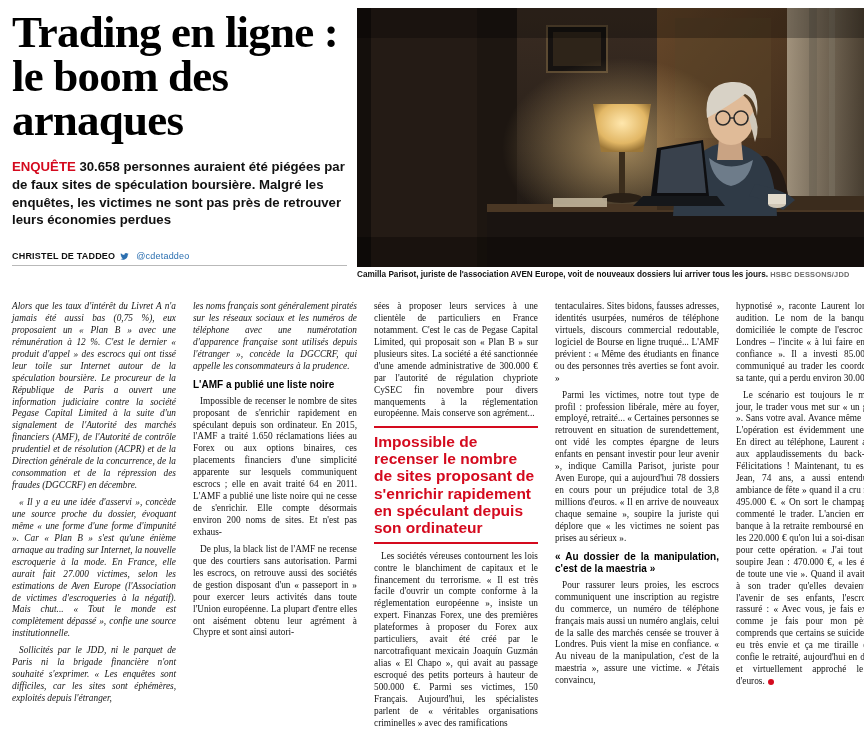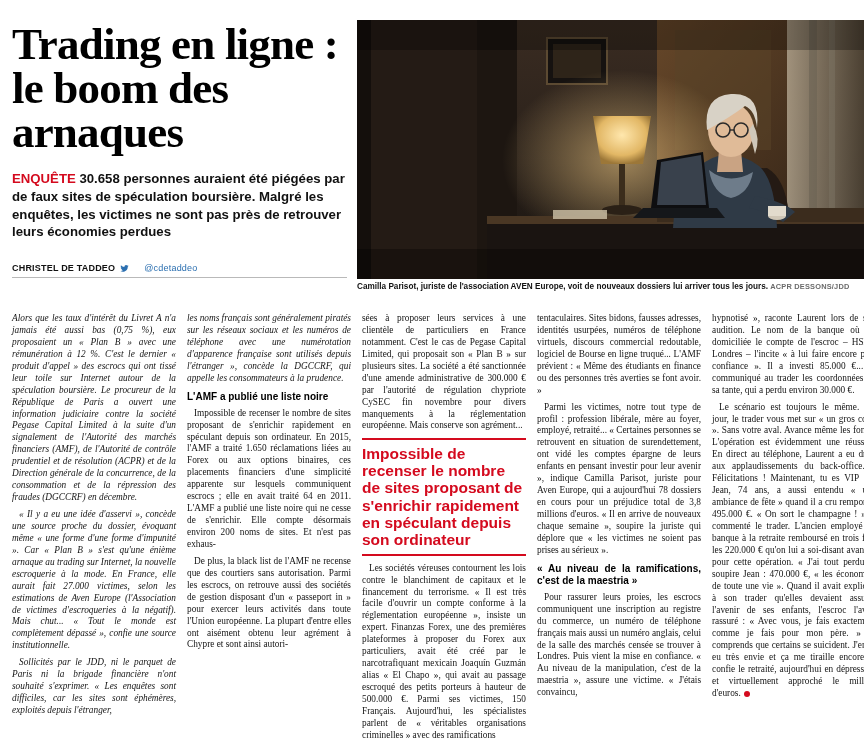--- a/index.html
+++ b/index.html
@@ -12,21 +12,21 @@
     height: 751px;
     font-family: "Liberation Serif", serif;
     color: #1a1a1a;
     overflow: hidden;
   }
   .page {
     position: relative;
     width: 864px;
     height: 751px;
     box-sizing: border-box;
-    padding: 20px 10px 6px 12px;
+    padding: 8px 10px 6px 12px;
   }
 
   
   .top {
     display: flex;
     gap: 10px;
     height: 286px;
   }
   .headline-block {
     width: 335px;
@@ -65,21 +65,21 @@
     color: #111;
     display: flex;
     align-items: flex-end;
     gap: 5px;
   }
   .byline .twitter {
     color: #2b6fb0;
     font-weight: normal;
     display: inline-flex;
     align-items: center;
-    gap: 15px;
+    gap: 7px;
   }
   .tw-bird {
     display: inline-block;
     width: 9px;
     height: 9px;
     color: #2b6fb0;
   }
   .byline-rule {
     border-top: 1px solid #b9b9b9;
     margin-top: 4px;
@@ -110,21 +110,21 @@
   .caption .credit {
     font-weight: bold;
     color: #6a6a6a;
     font-size: 7.4px;
     letter-spacing: 0.2px;
   }
 
   
   .cols {
     display: flex;
-    gap: 11px;
+    gap: 17px;
     margin-top: 7px;
     height: 450px;
   }
   .col {
     width: 164px;
     flex: 0 0 164px;
     font-size: 9.3px;
     line-height: 1.285;
     text-align: justify;
     color: #141414;
@@ -289,21 +289,21 @@
 
           <rect x="196" y="190" width="54" height="9" fill="#cfc3a9" opacity="0.8"></rect>
 
           <rect x="0" y="0" width="507" height="259" fill="none"></rect>
           <rect x="0" y="0" width="507" height="30" fill="rgba(0,0,0,0.28)"></rect>
           <rect x="0" y="229" width="507" height="30" fill="rgba(0,0,0,0.3)"></rect>
         </svg>
       </div>
       <div class="caption">
         <span>Camilla Parisot, juriste de l'association AVEN Europe, voit de nouveaux dossiers lui arriver tous les jours.</span>
-        <span class="credit">ACPR DESSONS/JDD</span>
+        <span class="credit">HSBC DESSONS/JDD</span>
       </div>
     </div>
   </div>
 
   <div class="cols">
 
     <div class="col">
       <p class="col1-top noindent">Alors que les taux d'intérêt du Livret A n'a jamais été aussi bas (0,75 %), eux proposaient un « Plan B » avec une rémunération à 12 %. C'est le dernier « produit d'appel » des escrocs qui ont tissé leur toile sur Internet autour de la spéculation boursière. Le procureur de la République de Paris a ouvert une information judiciaire contre la société Pegase Capital Limited à la suite d'un signalement de l'Autorité des marchés financiers (AMF), de l'Autorité de contrôle prudentiel et de résolution (ACPR) et de la Direction générale de la concurrence, de la consommation et de la répression des fraudes (DGCCRF) en décembre.</p>
       <p class="col1-top">« Il y a eu une idée d'asservi », concède une source proche du dossier, évoquant même « une forme d'une forme d'impunité ». Car « Plan B » s'est qu'une énième arnaque au trading sur Internet, la nouvelle escroquerie à la mode. En France, elle aurait fait 27.000 victimes, selon les estimations de Aven Europe (l'Association de victimes d'escroqueries à la négatif). Mais chut... « Tout le monde est complètement dépassé », confie une source institutionnelle.</p>
       <p class="col1-top">Sollicités par le JDD, ni le parquet de Paris ni la brigade financière n'ont souhaité s'exprimer. « Les enquêtes sont difficiles, car les sites sont éphémères, exploités depuis l'étranger,</p>
@@ -318,21 +318,21 @@
 
     <div class="col">
       <p class="noindent">sées à proposer leurs services à une clientèle de particuliers en France notamment. C'est le cas de Pegase Capital Limited, qui proposait son « Plan B » sur plusieurs sites. La société a été sanctionnée d'une amende administrative de 300.000 € par l'autorité de régulation chypriote CySEC fin novembre pour divers manquements à la réglementation européenne. Mais conserve son agrément...</p>
       <div class="pullquote">Impossible de recenser le nombre de sites proposant de s'enrichir rapidement en spéculant depuis son ordinateur</div>
       <p>Les sociétés véreuses contournent les lois contre le blanchiment de capitaux et le financement du terrorisme. « Il est très facile d'ouvrir un compte conforme à la réglementation européenne », insiste un expert. Finanzas Forex, une des premières plateformes à proposer du Forex aux particuliers, avait été créé par le narcotrafiquant mexicain Joaquín Guzmán alias « El Chapo », qui avait au passage escroqué des petits porteurs à hauteur de 500.000 €. Parmi ses victimes, 150 Français. Aujourd'hui, les spécialistes parlent de « véritables organisations criminelles » avec des ramifications</p>
     </div>
 
     <div class="col">
       <p class="noindent">tentaculaires. Sites bidons, fausses adresses, identités usurpées, numéros de téléphone virtuels, discours commercial redoutable, logiciel de Bourse en ligne truqué... L'AMF prévient : « Même des étudiants en finance ou des personnes très averties se font avoir. »</p>
       <p>Parmi les victimes, notre tout type de profil : profession libérale, mère au foyer, employé, retraité... « Certaines personnes se retrouvent en situation de surendettement, ont vidé les comptes épargne de leurs enfants en pensant investir pour leur avenir », indique Camilla Parisot, juriste pour Aven Europe, qui a aujourd'hui 78 dossiers en cours pour un préjudice total de 3,8 millions d'euros. « Il en arrive de nouveaux chaque semaine », soupire la juriste qui déplore que « les victimes ne soient pas prises au sérieux ».</p>
-      <div class="subhead">« Au niveau de la ramifications, c'est de la maestria »</div>
+      <div class="subhead">« Au dossier de la manipulation, c'est de la maestria »</div>
       <p>Pour rassurer leurs proies, les escrocs communiquent une inscription au registre du commerce, un numéro de téléphone français mais aussi un numéro anglais, celui de la salle des marchés censée se trouver à Londres. Puis vient la mise en confiance. « Au niveau de la manipulation, c'est de la maestria », assure une victime. « J'étais convaincu,</p>
     </div>
 
     <div class="col">
       <p class="noindent">hypnotisé », raconte Laurent lors de son audition. Le nom de la banque où est domiciliée le compte de l'escroc – HSBC Londres – l'incite « à lui faire encore plus confiance ». Il a investi 85.000 €... et communiqué au trader les coordonnées de sa tante, qui a perdu environ 30.000 €.</p>
       <p><span>Le scénario est toujours le même. Un jour, le trader vous met sur « un gros coup ». Sans votre aval. Avance même les fonds. L'opération est évidemment une réussite. En direct au téléphone, Laurent a eu droit aux applaudissements du back-office. « Félicitations ! Maintenant, tu es VIP ! » Jean, 74 ans, a aussi entendu « une ambiance de fête » quand il a cru remporter 495.000 €. « On sort le champagne ! », a commenté le trader. L'ancien employé de banque à la retraite remboursé en trois fois les 220.000 € qu'on lui a soi-disant avancés pour cette opération. « J'ai tout perdu », soupire Jean : 470.000 €, « les économies de toute une vie ». Quand il avait expliqué à son trader qu'elles devaient assurer l'avenir de ses enfants, l'escroc l'avait rassuré : « Avec vous, je fais exactement comme je fais pour mon père. » Je comprends que certains se suicident. J'en ai eu très envie et ça me tiraille encore », confie le retraité, aujourd'hui en dépression et virtuellement approché le million d'euros.</span><span class="endmark"></span></p>
     </div>
 
   </div>
 </div>

